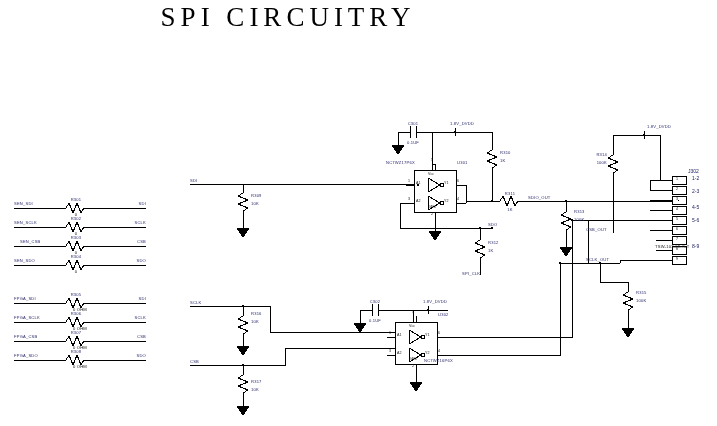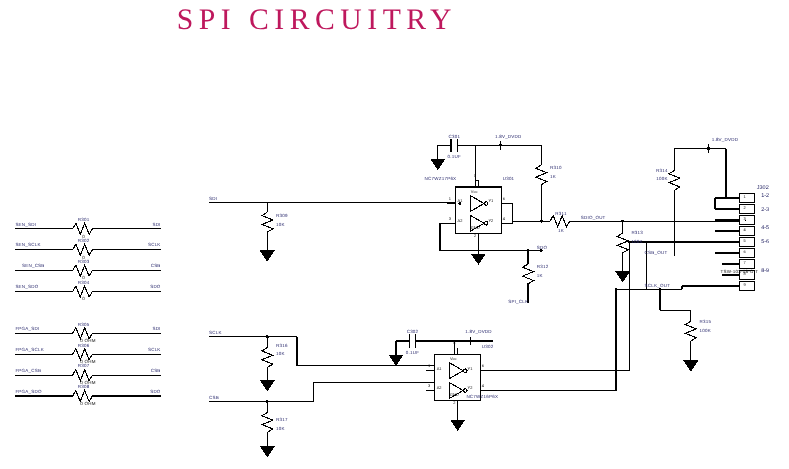--- a/index.html
+++ b/index.html
@@ -1,21 +1,21 @@
 <!DOCTYPE html>
 <html><head>
 <meta charset="utf-8">
 <style>
   html,body{margin:0;padding:0;background:#ffffff;}
   body{width:717px;height:426px;position:relative;overflow:hidden;
        font-family:"Liberation Sans",sans-serif;color:#000;}
   #sheet{position:absolute;left:0;top:0;width:717px;height:426px;}
   .title{position:absolute;left:0;top:2px;width:576px;text-align:center;
          font-family:"Liberation Serif",serif;font-size:27px;letter-spacing:5px;
-         color:#be185d;white-space:nowrap;}
+         color:#000000;white-space:nowrap;}
   .lbl{position:absolute;font-size:4.1px;color:#2b2b6e;white-space:nowrap;
        letter-spacing:.2px;font-family:"Liberation Sans",sans-serif;}
   .lbl.blk{color:#111;}
   .lbl.c{transform:translateX(-50%);}
   .lbl.r{transform:translateX(-100%);}
   .jlbl{position:absolute;font-size:5px;color:#1b1b5e;white-space:nowrap;}
   .pinno{position:absolute;font-size:3.6px;color:#111;white-space:nowrap;}
   svg{position:absolute;left:0;top:0;}
 </style>
 </head>

